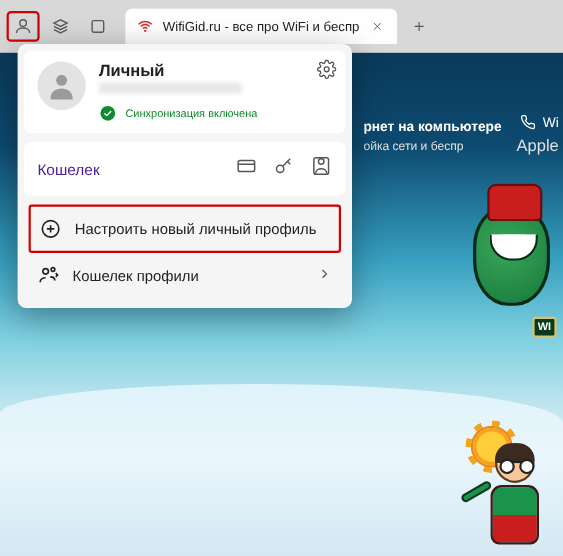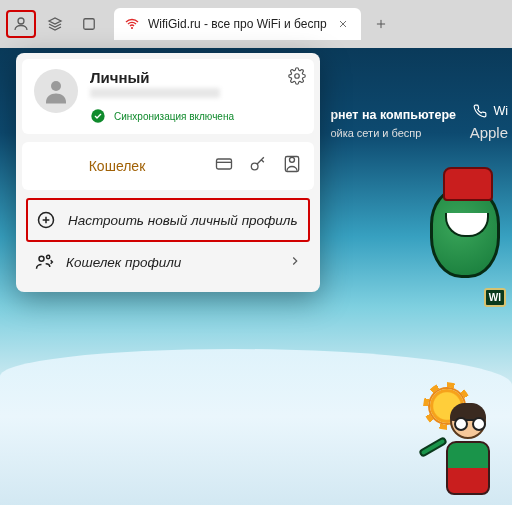--- a/index.html
+++ b/index.html
@@ -84,40 +84,40 @@
     background: conic-gradient(#f6a21b 0 20deg, transparent 20deg 45deg, #f6a21b 45deg 65deg, transparent 65deg 90deg, #f6a21b 90deg 110deg, transparent 110deg 135deg, #f6a21b 135deg 155deg, transparent 155deg 180deg, #f6a21b 180deg 200deg, transparent 200deg 225deg, #f6a21b 225deg 245deg, transparent 245deg 270deg, #f6a21b 270deg 290deg, transparent 290deg 315deg, #f6a21b 315deg 335deg, transparent 335deg 360deg);
     -webkit-mask: radial-gradient(circle, transparent 55%, #000 56%);
             mask: radial-gradient(circle, transparent 55%, #000 56%);
   }
   .badge-wi {
     position:absolute; right:6px; top:240px; background:#0a3a1c; color:#fff; font-weight:700; font-size:10px; padding:2px 3px; border-radius:3px; border:2px solid #d6c270;
   }
 
   
   .popup {
-    position: absolute; left: 16px; top: 53px;
+    position: absolute; left: 16px; top: 40px;
     width: 304px; background: #f5f5f5;
     border-radius: 8px; box-shadow: 0 8px 30px rgba(0,0,0,.35);
     padding: 6px;
   }
   .card { background:#fff; border-radius:6px; padding: 10px 12px; position:relative; }
   .gear { position:absolute; top:8px; right:8px; color:#555; }
   .gear svg { width:18px; height:18px; stroke:currentColor; fill:none; stroke-width:1.6; }
   .profile-row { display:flex; gap:12px; align-items:flex-start; }
   .avatar { width:44px; height:44px; border-radius:50%; background:#e3e3e3; display:flex; align-items:center; justify-content:center; color:#9a9a9a; }
   .avatar svg { width:30px; height:30px; fill: currentColor; }
   .pname { font-size:15px; font-weight:600; color:#222; }
   .pemail { margin-top:2px; width:130px; height:10px; background:#e7e7e7; border-radius:2px; filter: blur(2px); }
   .sync { margin-top:10px; display:flex; align-items:center; gap:8px; color:#0f8a2c; font-size:10px; }
   .sync svg { width:16px; height:16px; }
   .wallet { background:#fff; border-radius:6px; margin-top:8px; padding: 12px 12px; display:flex; align-items:center; gap:14px; }
-  .wallet .label { flex:1; font-size:14px; color:#a16207;text-align:center; }
+  .wallet .label { flex:1; font-size:14px; color:#4c1d95; }
   .wicon { color:#555; }
   .wicon svg { width:20px; height:20px; stroke:currentColor; fill:none; stroke-width:1.6; }
-  .actions { padding: 8px 4px 4px; font-style: italic; }
+  .actions { padding: 8px 4px 4px; }
   .action-row { display:flex; align-items:center; gap:12px; padding: 10px 8px; font-size:13.5px; color:#222; border-radius:4px; }
   .action-row svg { width:20px; height:20px; }
   .highlight { border: 2px solid #d10000; border-radius:3px; }
   .chev { margin-left:auto; color:#555; }
   .chev svg { width:14px; height:14px; stroke:currentColor; stroke-width:2; fill:none; }
 </style>
 </head>
 <body>
 
 <div class="titlebar">

